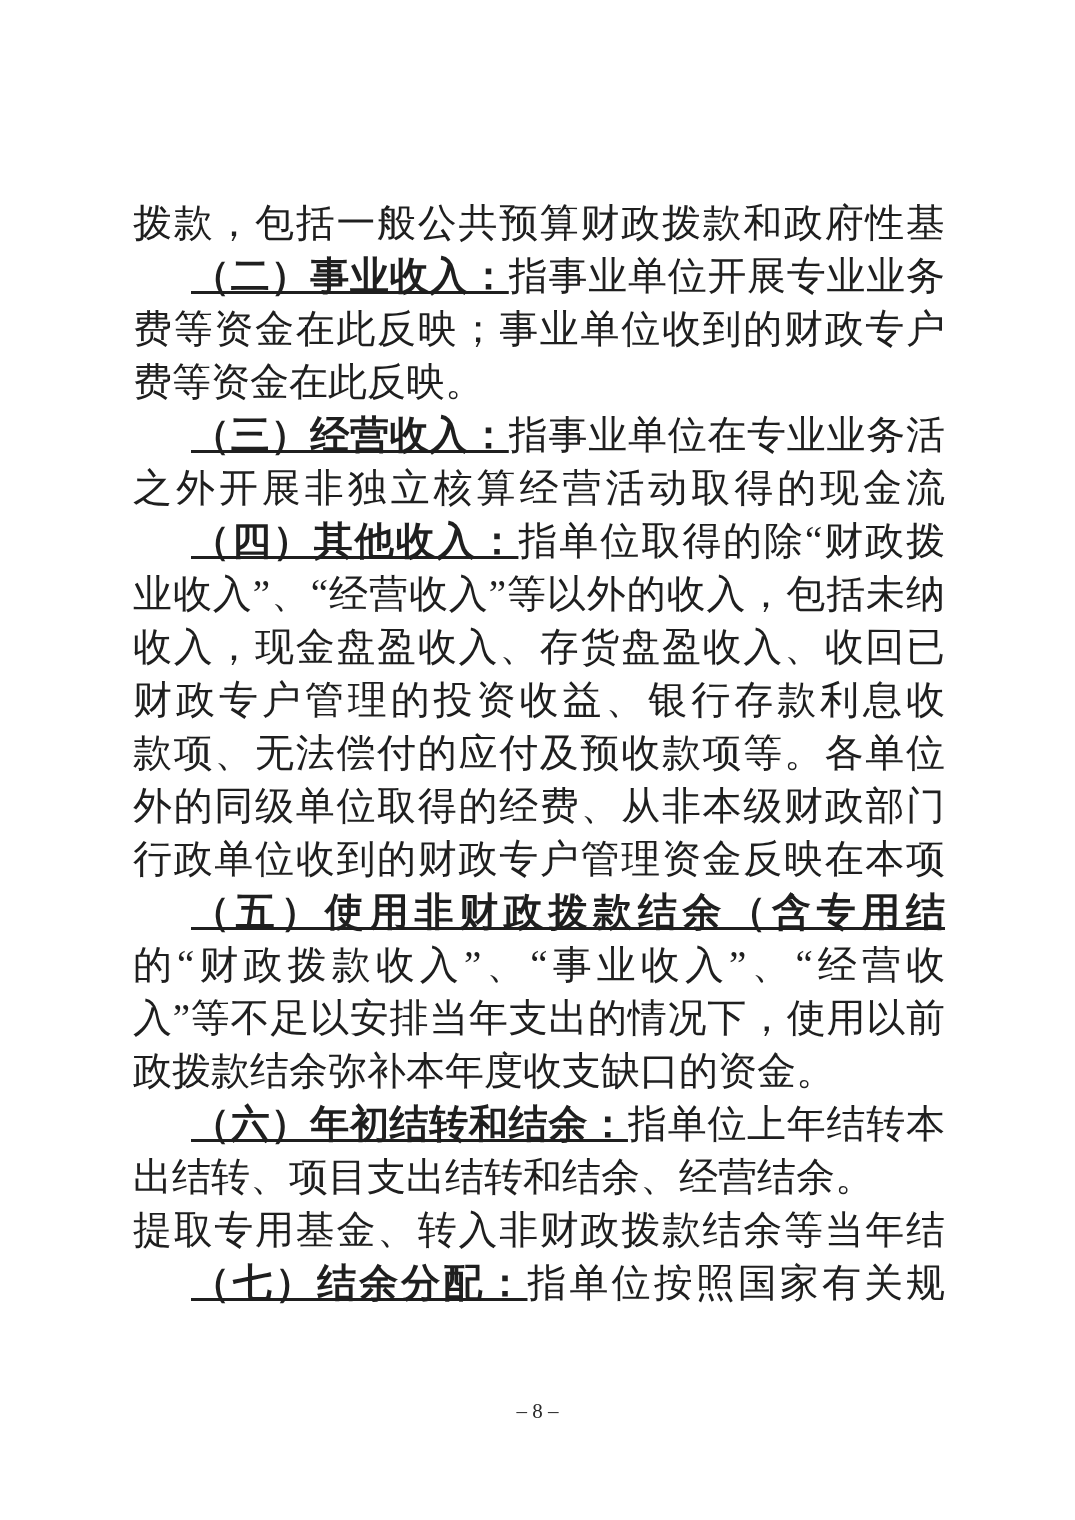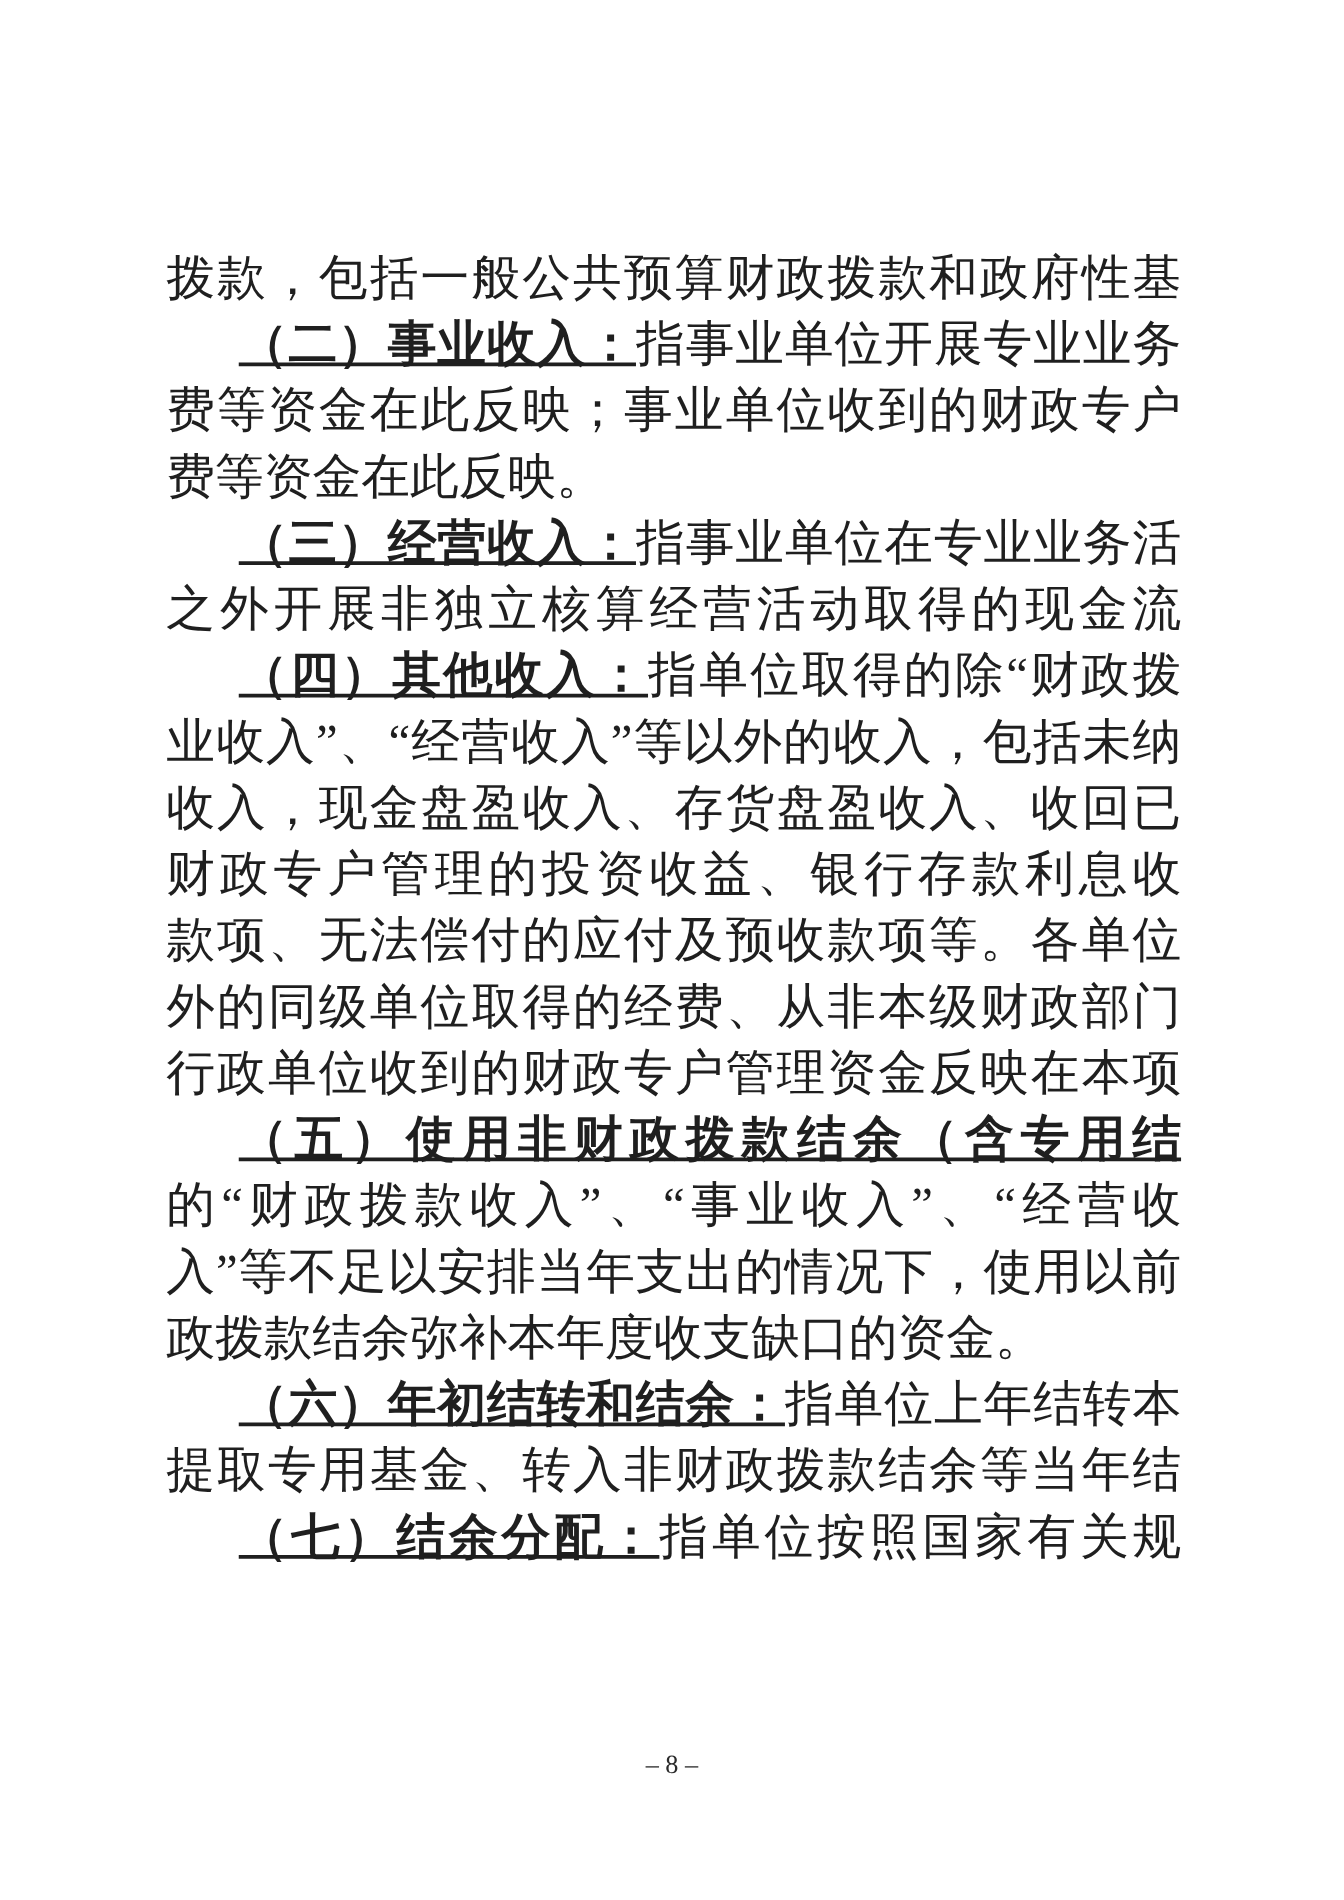--- a/index.html
+++ b/index.html
@@ -71,19 +71,20 @@
       <div class="line fill"><span>收入，现金盘盈收入、存货盘盈收入、收回已核销的应收及预付</span></div>
       <div class="line fill"><span>财政专户管理的投资收益、银行存款利息收入、租金收入、捐赠</span></div>
       <div class="line fill"><span>款项、无法偿付的应付及预收款项等。各单位从本级财政部门以</span></div>
       <div class="line fill"><span>外的同级单位取得的经费、从非本级财政部门取得的经费，以及</span></div>
       <div class="line"><span>行政单位收到的财政专户管理资金反映在本项内。</span></div>
       <div class="line indent fill"><b>（五）使用非财政拨款结余（含专用结余）：</b><span>指单位在当年</span></div>
       <div class="line fill"><span>的“财政拨款收入”、“事业收入”、“经营收入”、“其他收</span></div>
       <div class="line fill"><span>入”等不足以安排当年支出的情况下，使用以前年度积累的非财</span></div>
       <div class="line"><span>政拨款结余弥补本年度收支缺口的资金。</span></div>
       <div class="line indent fill"><b>（六）年初结转和结余：</b><span>指单位上年结转本年使用的基本支</span></div>
+      <div class="line"><span>出结转、项目支出结转和结余、经营结余。</span></div>
       <div class="line"><span>提取专用基金、转入非财政拨款结余等当年结余的分配情况。</span></div>
       <div class="line indent fill"><b>（七）结余分配：</b><span>指单位按照国家有关规定，缴纳所得税、</span></div>
     </section>
   <footer class="page-footer">
     <span>– 8 –</span>
   </footer>
 </main>
 
 </body></html>

